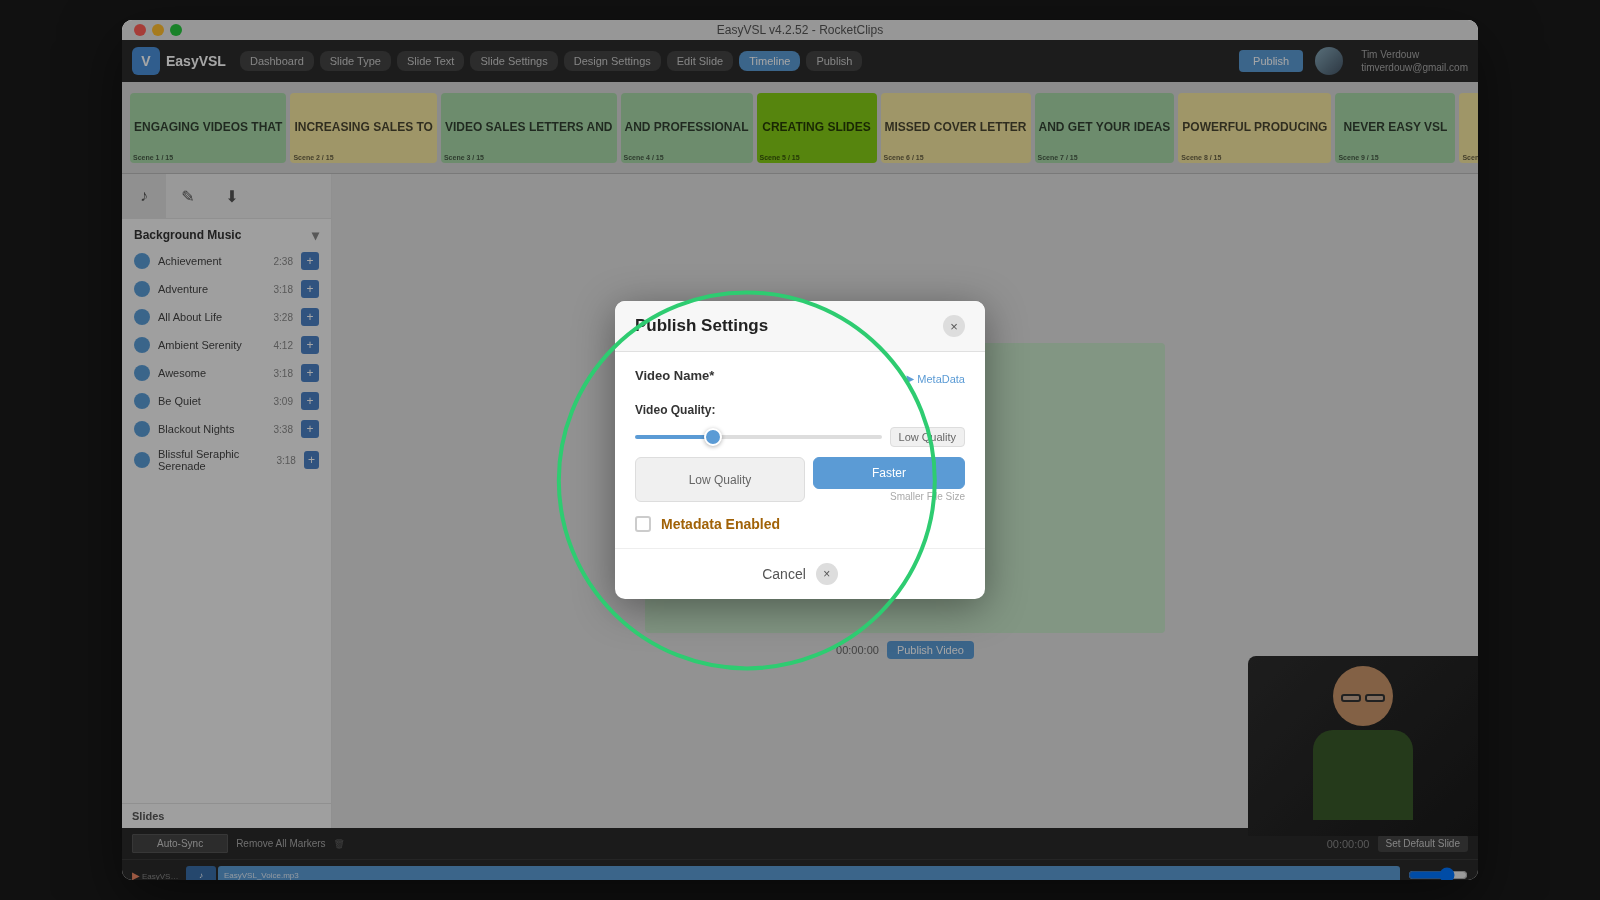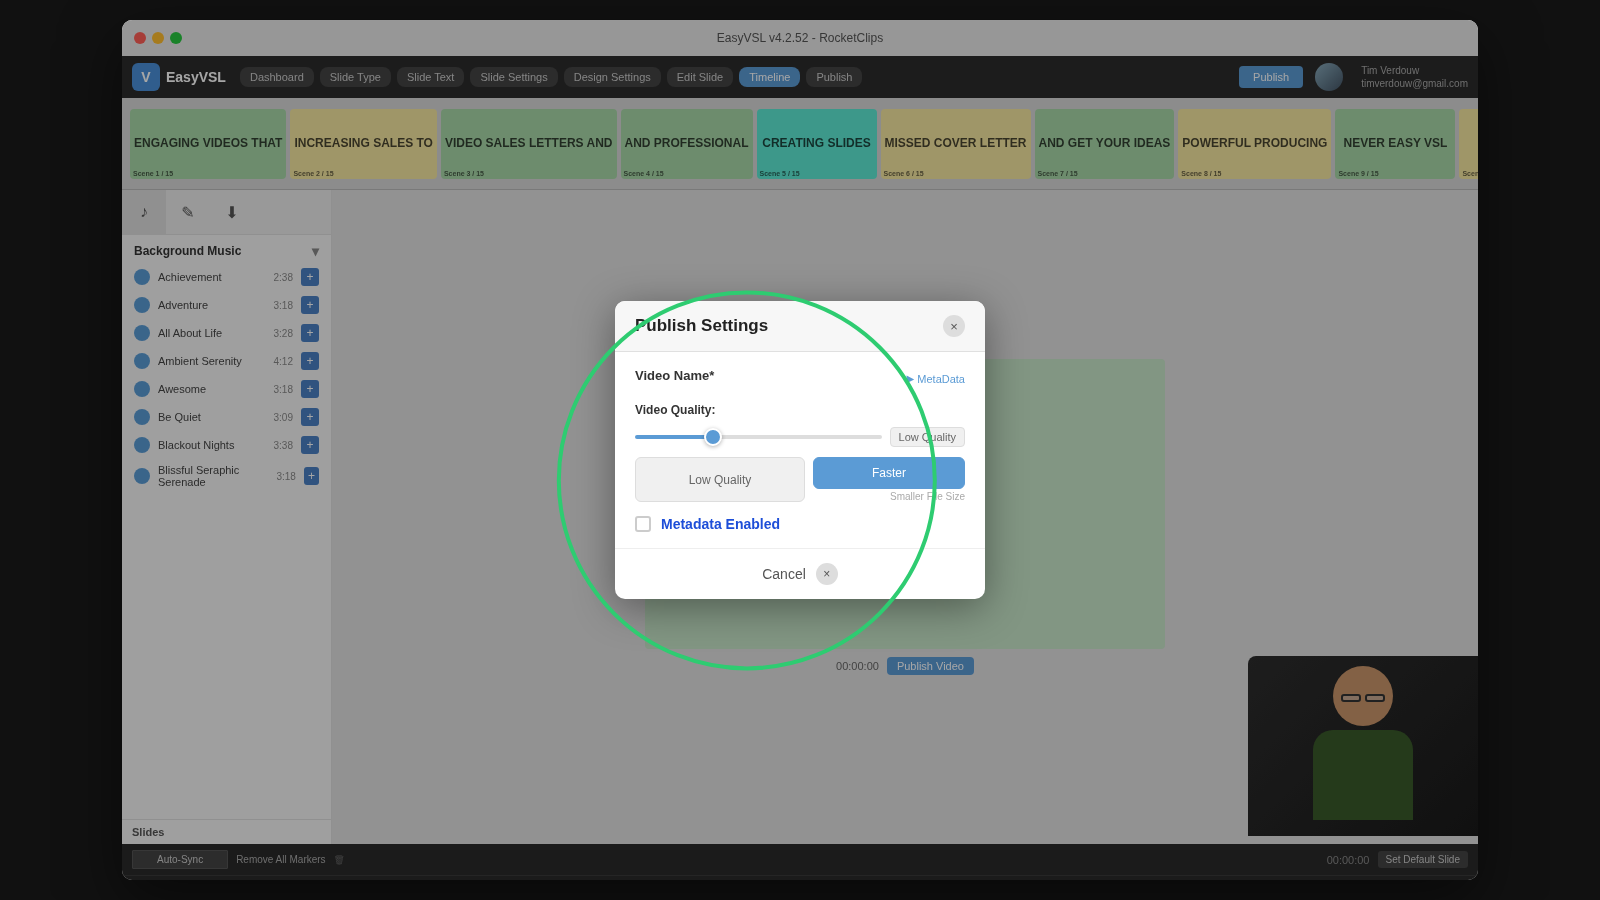--- a/index.html
+++ b/index.html
@@ -22,21 +22,21 @@
       top: 50%;
       transform: translate(-50%, -50%);
       border-radius: 10px;
       overflow: hidden;
       box-shadow: 0 20px 60px rgba(0,0,0,0.5);
     }
 
     
     .title-bar {
       background: #e8e8e8;
-      height: 36px;
+      height: 20px;
       display: flex;
       align-items: center;
       padding: 0 12px;
       position: relative;
     }
     .traffic-lights {
       display: flex;
       gap: 6px;
     }
     .traffic-light {
@@ -432,21 +432,21 @@
     .metadata-checkbox {
       width: 16px;
       height: 16px;
       border: 2px solid #ccc;
       border-radius: 3px;
       cursor: pointer;
     }
     .metadata-label {
       font-size: 14px;
       font-weight: 600;
-      color: #1d4ed8;
+      color: #a16207;
     }
     .modal-footer {
       display: flex;
       justify-content: center;
       align-items: center;
       padding: 14px 20px;
       gap: 10px;
       border-top: 1px solid #eee;
     }
     .cancel-btn {
@@ -581,21 +581,21 @@
       <div class="scene-time">Scene 2 / 15</div>
     </div>
     <div class="scene-thumb" style="background:#a8d8a8;">
       <div class="scene-thumb-text">VIDEO SALES LETTERS AND</div>
       <div class="scene-time">Scene 3 / 15</div>
     </div>
     <div class="scene-thumb" style="background:#a8d8a8;">
       <div class="scene-thumb-text">AND PROFESSIONAL</div>
       <div class="scene-time">Scene 4 / 15</div>
     </div>
-    <div class="scene-thumb" style="background:#5eead4;">
+    <div class="scene-thumb" style="background:#84cc16;">
       <div class="scene-thumb-text">CREATING SLIDES</div>
       <div class="scene-time">Scene 5 / 15</div>
     </div>
     <div class="scene-thumb" style="background:#f5e6a0;">
       <div class="scene-thumb-text">MISSED COVER LETTER</div>
       <div class="scene-time">Scene 6 / 15</div>
     </div>
     <div class="scene-thumb" style="background:#a8d8a8;">
       <div class="scene-thumb-text">AND GET YOUR IDEAS</div>
       <div class="scene-time">Scene 7 / 15</div>

